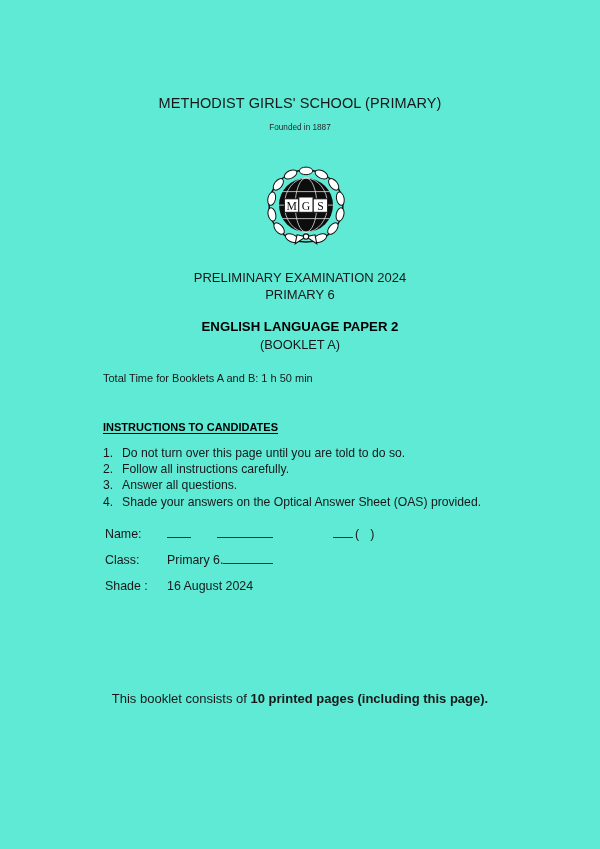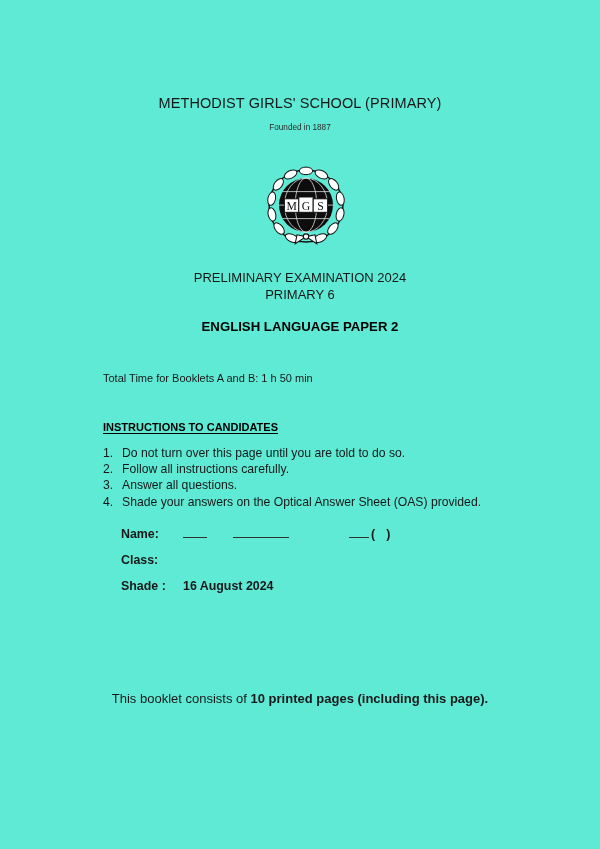--- a/index.html
+++ b/index.html
@@ -120,23 +120,22 @@
   .instr-num {
     width: 19px;
     flex: 0 0 19px;
   }
   .instr-text { flex: 1 1 auto; }
 
   
   .fields {
     position: absolute;
     top: 527px;
-    left: 121px;
+    left: 105px;
     width: 330px;
-    font-weight: bold;
   }
   .field-row {
     display: flex;
     align-items: baseline;
     height: 26px;
     font-size: 12.4px;
     color: #18181a;
   }
   .field-label {
     width: 62px;
@@ -233,20 +232,21 @@
       </g>
     </svg>
   </div>
 
   <div class="exam-line l1">PRELIMINARY EXAMINATION 2024</div>
 
   <div class="exam-line l2">PRIMARY 6</div>
 
   <div class="paper-title">ENGLISH LANGUAGE PAPER 2</div>
 
+  <div class="booklet">(BOOKLET A)</div>
 
   <div class="total-time">Total Time for Booklets A and B: 1 h 50 min</div>
 
   <div class="instr-head">INSTRUCTIONS TO CANDIDATES</div>
 
   <div class="instr-list">
     <div class="instr-item">
       <span class="instr-num">1.</span>
       <span class="instr-text">Do not turn over this page until you are told to do so.</span>
     </div>
@@ -268,20 +268,23 @@
 
     <div class="field-row">
       <span class="field-label">Name:</span>
       <span class="field-value">
         <span class="rule s1"></span><span class="rule s2"></span><span class="rule s3"></span><span class="paren"><span>(</span><span>)</span></span>
       </span>
     </div>
 
     <div class="field-row">
       <span class="field-label">Class:</span>
+      <span class="field-value">
+        <span>Primary 6.</span><span class="rule s4"></span>
+      </span>
     </div>
 
     <div class="field-row">
       <span class="field-label">Shade :</span>
       <span class="field-value">16 August 2024</span>
     </div>
 
   </div>
 
   <div class="footer">

